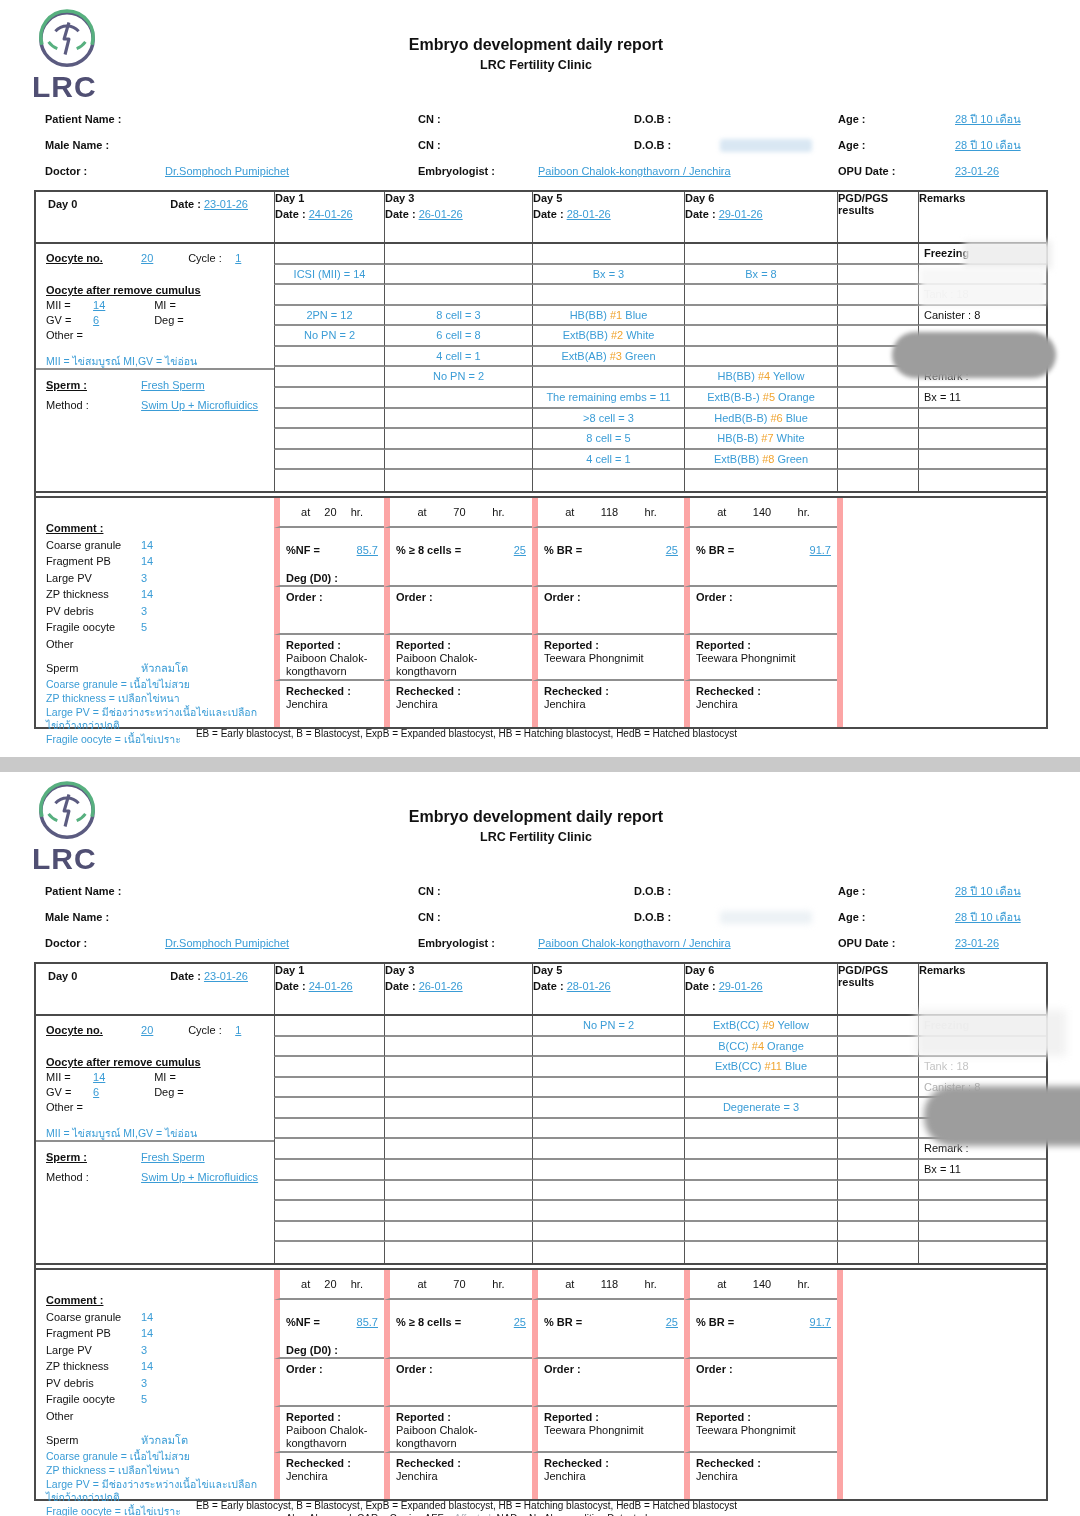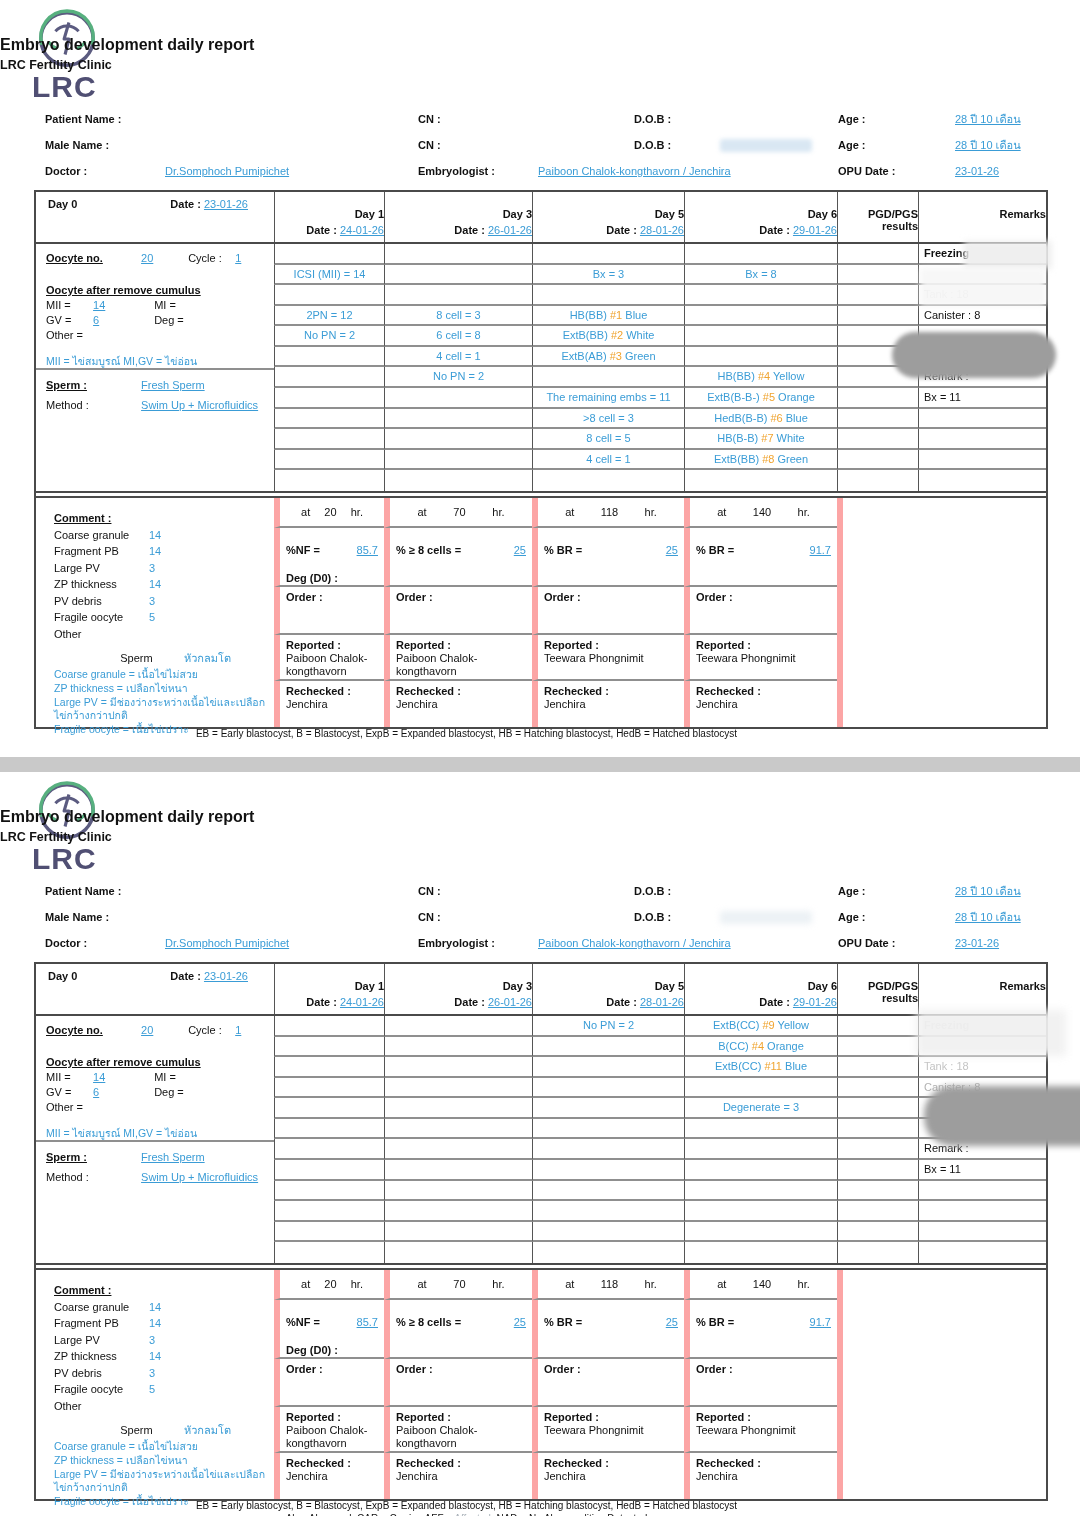--- a/index.html
+++ b/index.html
@@ -9,39 +9,39 @@
   .p1{height:757px;}
   .p2{height:744px;overflow:hidden;}
   .psep{height:15px;background:#c9c9c9;width:1080px;}
 
   
   .logo{position:absolute;left:30px;top:8px;width:100px;}
   .logo svg{display:block;margin-left:6px;}
   .logo-text{font-size:30px;font-weight:700;color:#504f73;letter-spacing:1px;margin:2px 0 0 2px;line-height:30px;}
 
   
-  .titles{position:absolute;left:0;right:8px;top:36px;text-align:left;}
+  .titles{position:absolute;left:0;right:8px;top:36px;text-align:center;}
   .title{font-size:16px;font-weight:700;}
   .subtitle{font-size:12.5px;font-weight:700;margin-top:4px;}
 
   
   .info{position:absolute;left:45px;top:106px;width:1000px;display:grid;
         grid-template-columns:120px 253px 120px 96px 86px 118px 117px auto;
         grid-auto-rows:26px;font-size:11px;align-items:center;}
   .lbl{font-weight:700;}
   .blue{color:#3A9CD6;text-decoration:underline;}
   .span3{grid-column:4 / span 3;}
   .dob-blur{width:92px;height:13px;border-radius:3px;}
   .p1 .dob-blur{background:rgba(185,212,233,.55);filter:blur(2px);}
   .p2 .dob-blur{background:rgba(224,231,238,.6);filter:blur(3px);}
 
   
   .rtable{position:absolute;left:34px;top:190px;width:1010px;border:2px solid #4a4a4a;font-size:11px;}
   .thead{display:grid;grid-template-columns:238px 110px 148px 152px 153px 81px 128px;height:50px;border-bottom:2px solid #4a4a4a;}
-  .thc{border-left:1px solid #555;text-align:right;padding-top:16px;box-sizing:border-box;}
+  .thc{border-left:1px solid #555;text-align:left;padding-top:0;box-sizing:border-box;}
   .thc:first-child{border-left:none;display:flex;justify-content:space-between;padding:6px 26px 0 12px;text-align:left;}
   .dayname{font-weight:700;}
   .dtline{margin-top:4px;}
 
   .tmain{position:relative;display:flex;height:247px;border-bottom:2px solid #4a4a4a;}
   .day0{width:238px;box-sizing:border-box;}
   .secA{height:126px;box-sizing:border-box;border-bottom:2px solid #8f8f8f;padding:5px 8px 0 10px;}
   .secB{padding:6px 8px 0 10px;}
   .uline{font-weight:700;text-decoration:underline;}
   .d0row{margin-top:3px;}
@@ -62,33 +62,33 @@
   .p1 .ovA{left:928px;top:-3px;width:88px;height:28px;background:rgba(238,238,238,.94);filter:blur(3px);}
   .p1 .ovB{left:884px;top:24px;width:126px;height:38px;background:rgba(246,246,246,.9);filter:blur(3px);}
   .p1 .ovBlob{left:856px;top:88px;width:164px;height:46px;background:#9d9d9d;border-radius:24px;filter:blur(2px);}
   .p2 .ovA{left:880px;top:-6px;width:150px;height:46px;background:rgba(240,240,240,.92);filter:blur(4px);}
   .p2 .ovBlob{left:888px;top:70px;width:190px;height:60px;background:#9d9d9d;border-radius:28px;filter:blur(3px);}
 
   
   .comment{display:grid;grid-template-columns:238px 110px 148px 152px 153px 209px;
            grid-template-rows:30px 59px 48px 46px 46px;margin-top:3px;border-top:2px solid #4a4a4a;}
   .cc{box-sizing:border-box;border-left:6px solid #fca5a5;padding:4px 6px;overflow:hidden;}
-  .cleft{grid-column:1;grid-row:1/6;border-left:none;padding:14px 8px 0 10px;margin-left:8px;}
+  .cleft{grid-column:1;grid-row:1/6;border-left:none;padding:24px 8px 0 10px;}
   .cright{grid-column:6;grid-row:1/6;}
   .r1,.r2,.r3,.r4{border-bottom:2px solid #8f8f8f;}
   .at{display:flex;justify-content:space-around;padding:8px 14px 0 14px;}
   .met{display:flex;justify-content:space-between;padding-top:12px;}
   .bl{font-weight:700;}
   .deg{font-weight:700;margin-top:16px;}
   .name{margin-top:1px;line-height:12.5px;white-space:normal;}
   .citem{margin-top:4.5px;}
   .cil{display:inline-block;width:95px;}
   .civ{color:#3A9CD6;}
   .cnotes{color:#3A9CD6;font-size:10.5px;line-height:13px;margin-top:1px;white-space:normal;}
-  .csperm{margin-top:9px;margin-bottom:1px;text-align:center;}
+  .csperm{margin-top:9px;margin-bottom:1px;}
 
   .fn{position:absolute;left:0;top:728px;width:933px;text-align:center;font-size:10px;line-height:12.5px;}
   .fn .muted{color:#a8b0b8;}
 </style>
 </head>
 <body>
 
 <div class="page p1">
 
   <div class="logo">

